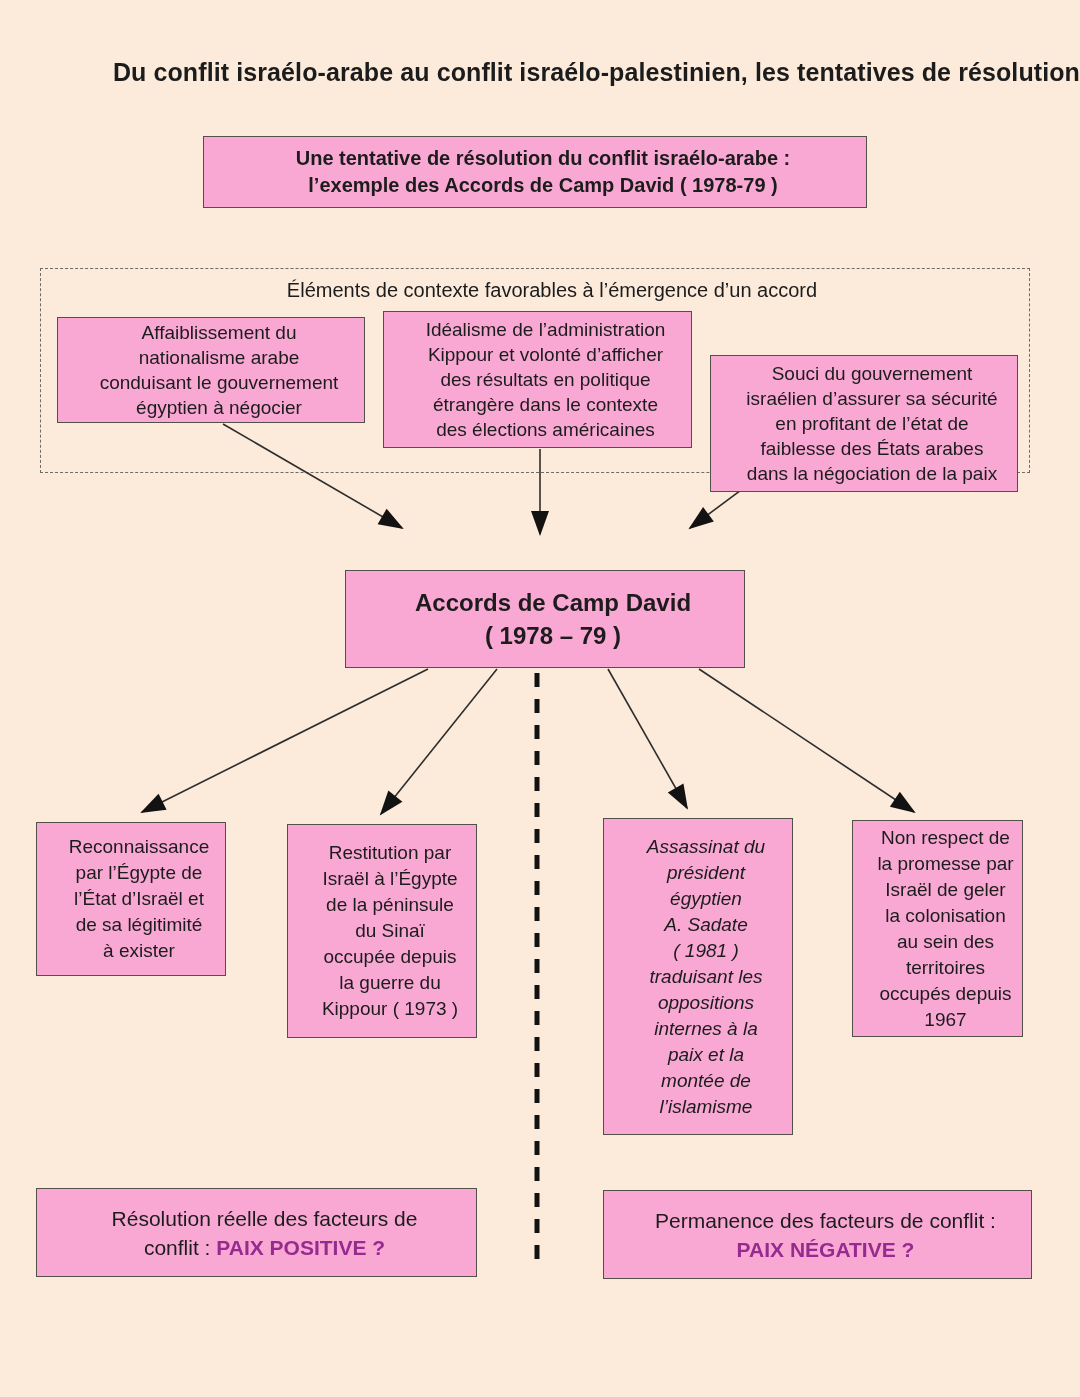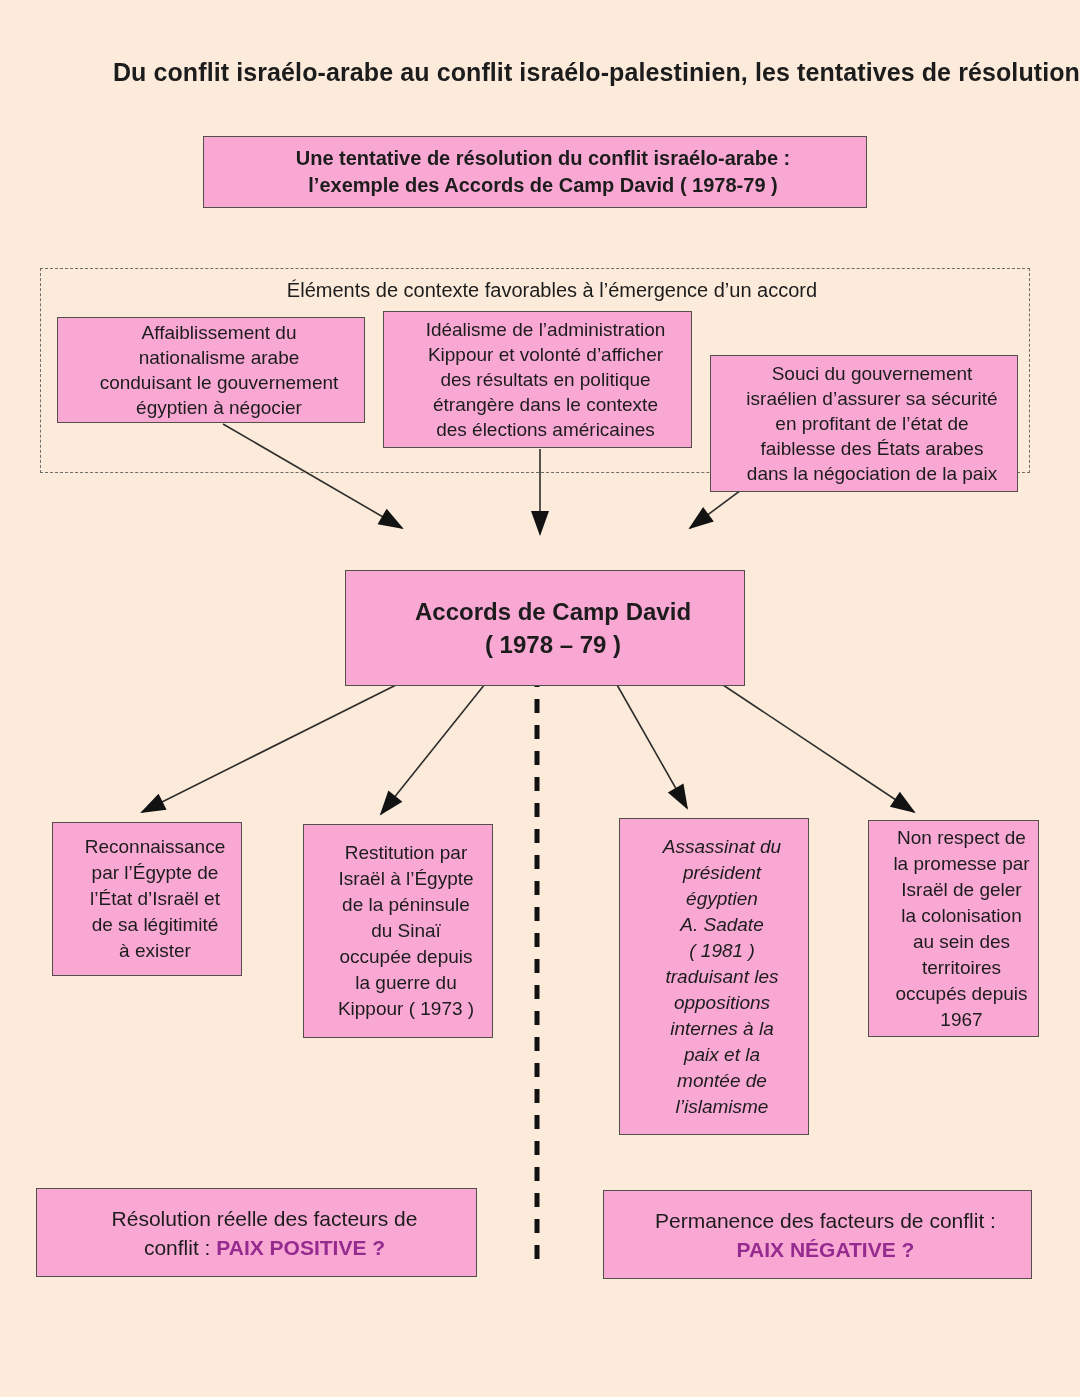--- a/index.html
+++ b/index.html
@@ -44,24 +44,24 @@
   }
   .ctx-heading{
     left:40px;top:279px;width:1024px;
     text-align:center;font-size:20px;
   }
   .ctx{font-size:19px;line-height:25px;}
   .ctx1{left:57px;top:317px;width:308px;height:106px;}
   .ctx2{left:383px;top:311px;width:309px;height:137px;}
   .ctx3{left:710px;top:311px;width:308px;height:137px;margin-top:44px;}
   .central{
-    left:345px;top:570px;width:400px;height:116px;
+    left:345px;top:570px;width:400px;height:98px;
     font-size:24px;font-weight:bold;line-height:33px;
   }
-  .out{font-size:19px;line-height:26px;margin-left:16px;}
+  .out{font-size:19px;line-height:26px;}
   .out1{left:36px;top:822px;width:190px;height:154px;}
   .out2{left:287px;top:824px;width:190px;height:214px;}
   .out3{left:603px;top:818px;width:190px;height:317px;font-style:italic;}
   .out4{left:852px;top:820px;width:171px;height:217px;}
   .concl{font-size:21px;line-height:29px;}
   .conclL{left:36px;top:1188px;width:441px;height:89px;}
   .conclR{left:603px;top:1190px;width:429px;height:89px;}
   .hl{color:#962b8f;font-weight:bold;margin-top:32px;}
   #connectors{
     position:absolute;left:0;top:0;width:1080px;height:1397px;

